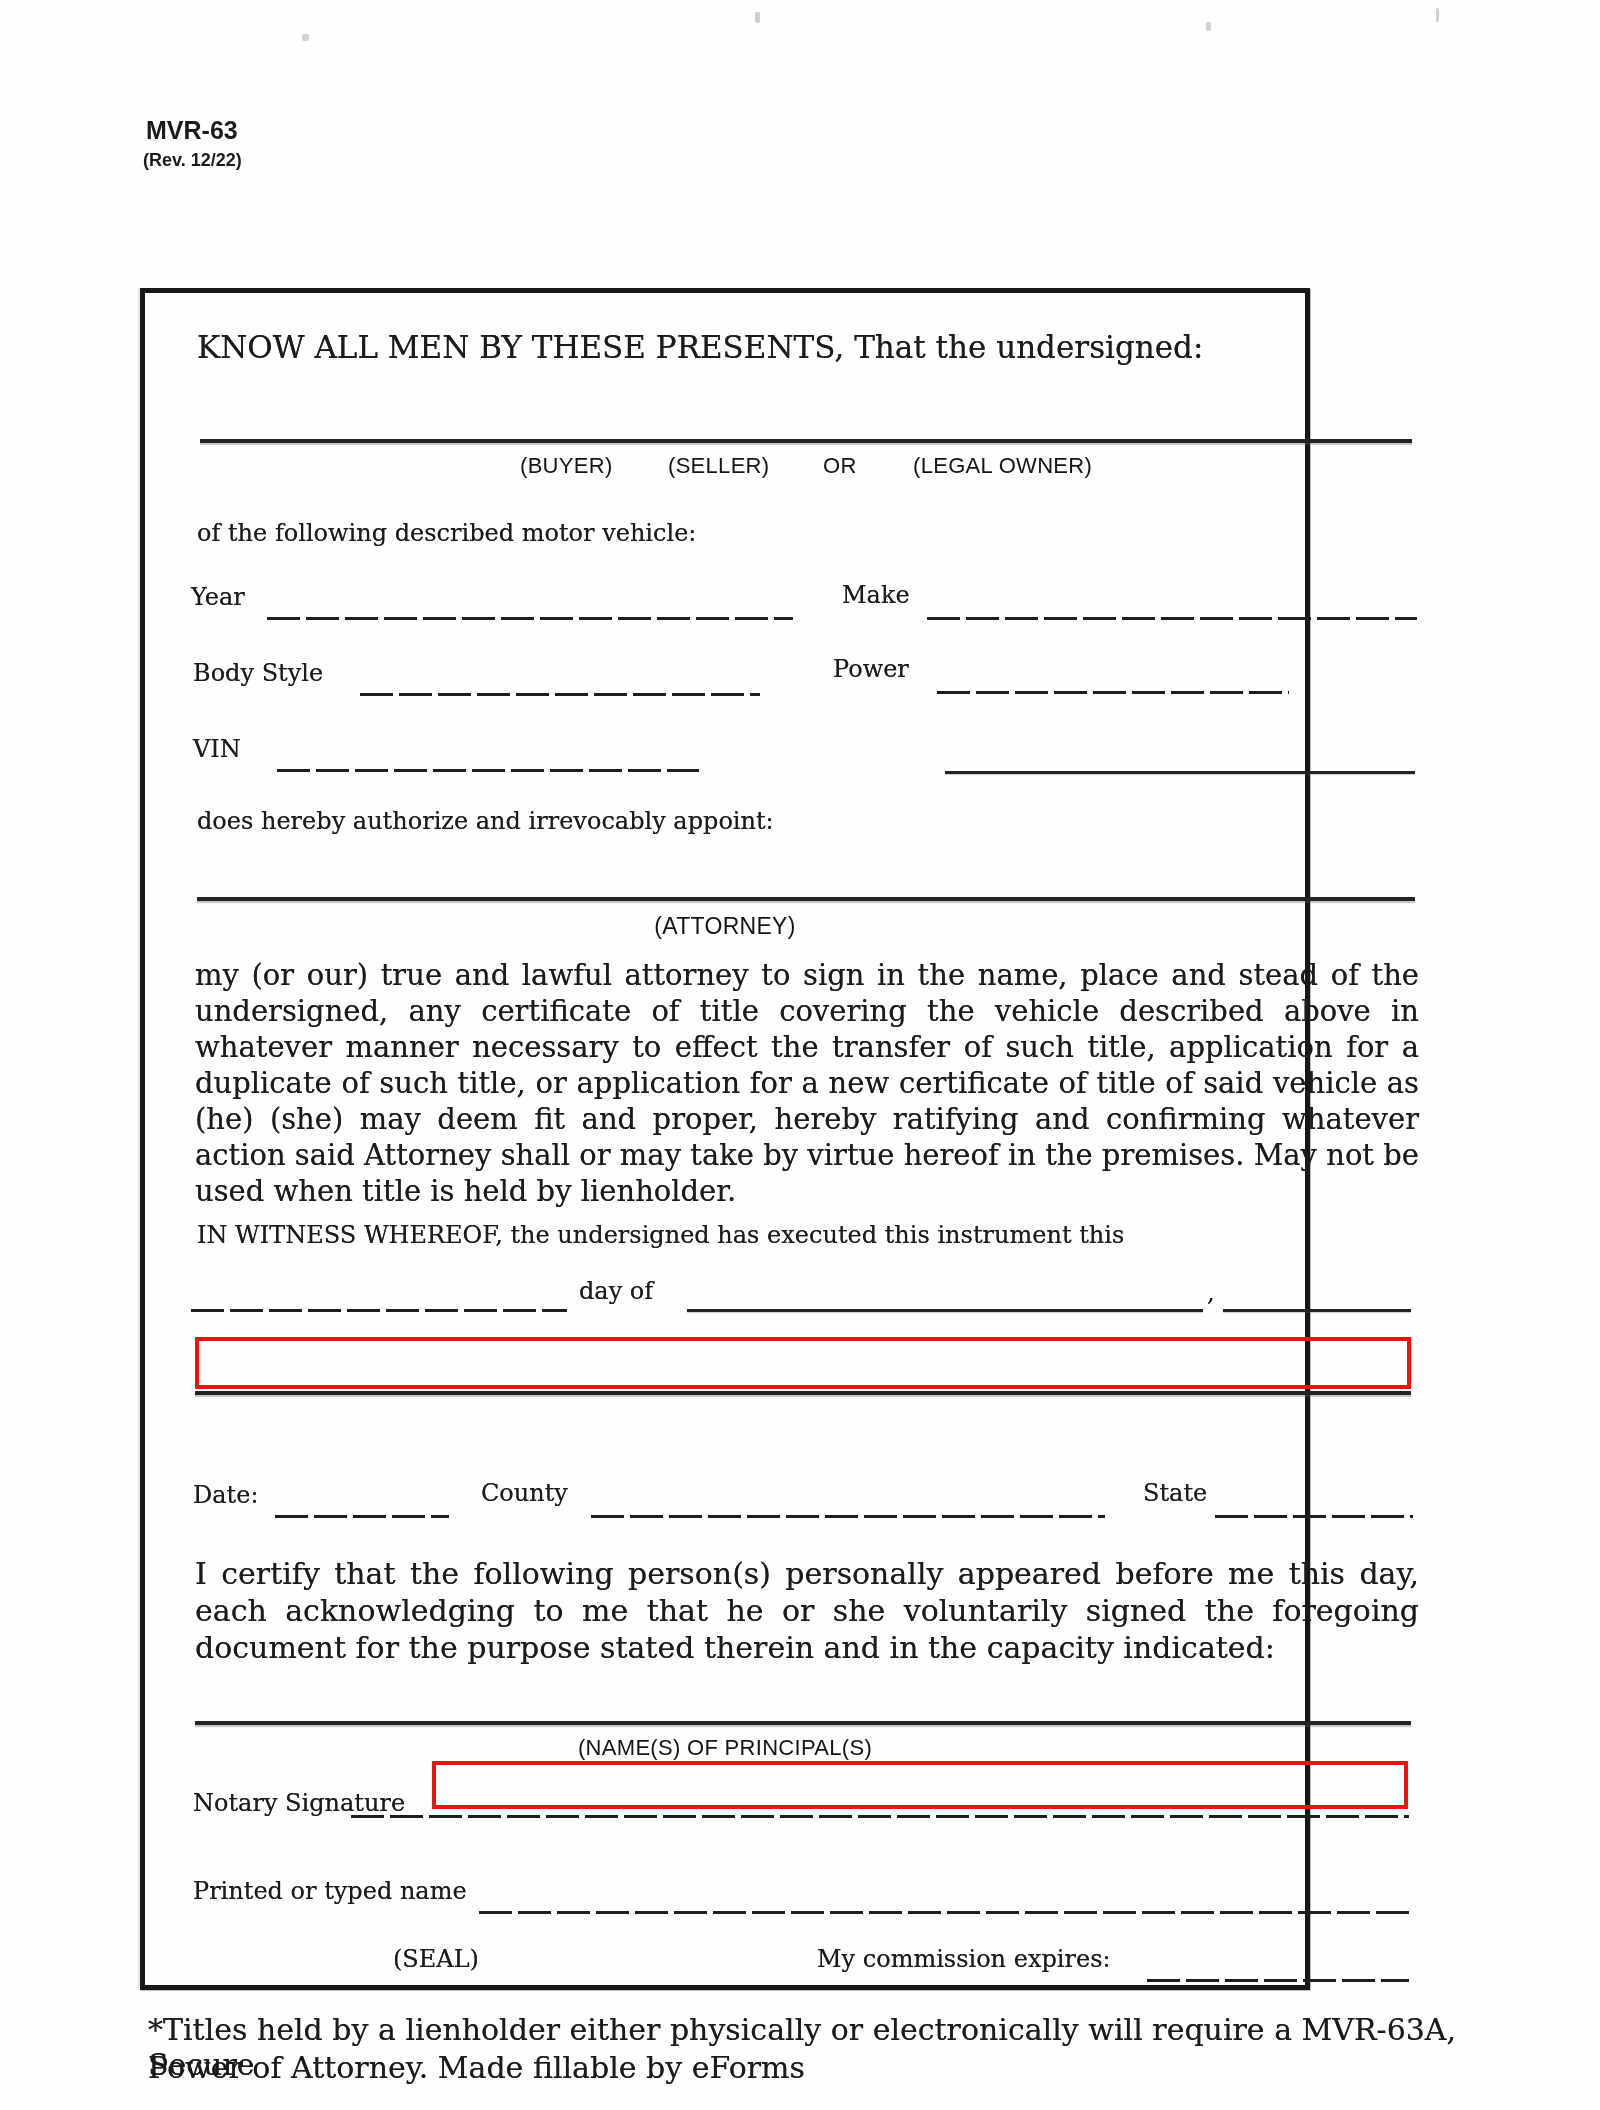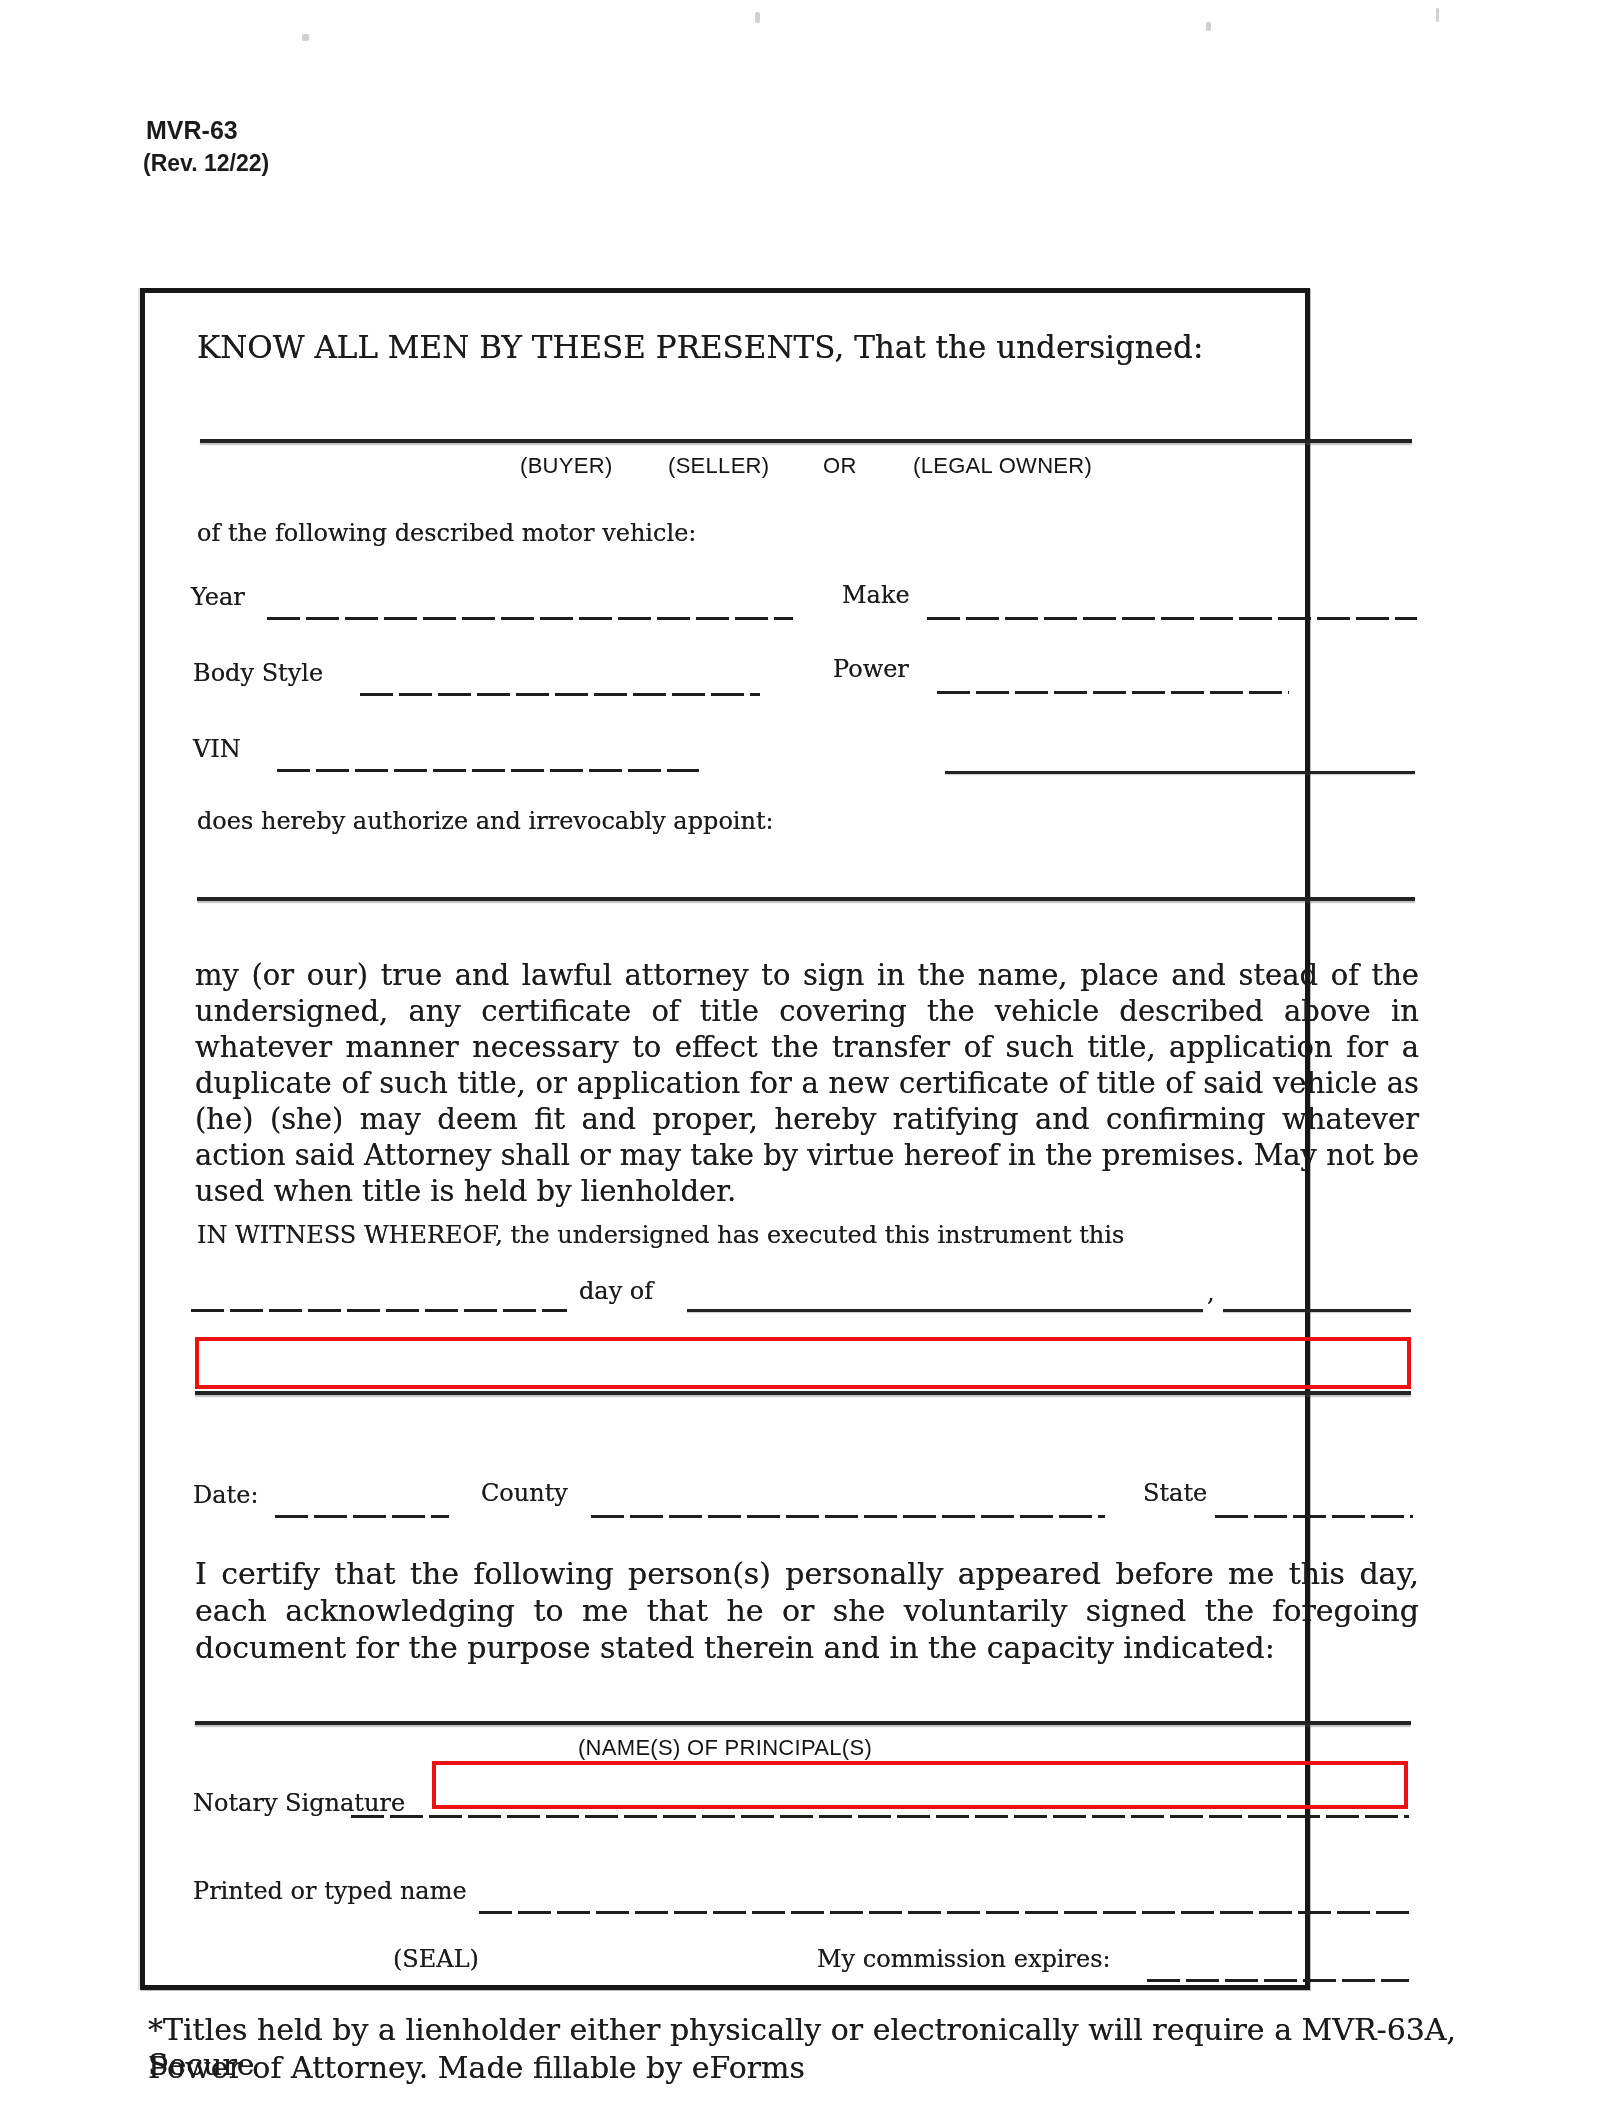--- a/index.html
+++ b/index.html
@@ -42,21 +42,21 @@
 <body>
 
 <div id="page">
 
   <div class="speck" style="left:755px; top:12px; width:5px; height:11px;"></div>
   <div class="speck" style="left:1206px; top:22px; width:5px; height:9px;"></div>
   <div class="speck" style="left:302px; top:34px; width:7px; height:7px;"></div>
   <div class="speck" style="left:1436px; top:8px; width:3px; height:14px;"></div>
 
   <div class="abs sans bold" style="left:146px; top:116px; font-size:25px;">MVR-63</div>
-  <div class="abs sans bold" style="left:143px; top:150px; font-size:23px;">(Rev. 12/22)</div>
+  <div class="abs sans bold" style="left:143px; top:150px; font-size:18px;">(Rev. 12/22)</div>
 
   <div id="formbox">
 
     <div class="abs ink t31" style="left:52px; top:36px;">KNOW ALL MEN BY THESE PRESENTS, That the undersigned:</div>
 
     <div class="line" style="left:55px; top:146px; width:1212px;"></div>
     <div class="abs small-label" style="left:375px; top:160px;text-align:center;">(BUYER)</div>
     <div class="abs small-label" style="left:523px; top:160px;">(SELLER)</div>
     <div class="abs small-label" style="left:678px; top:160px;">OR</div>
     <div class="abs small-label" style="left:768px; top:160px;">(LEGAL OWNER)</div>
@@ -73,20 +73,21 @@
     <div class="abs ink t30" style="left:688px; top:362px;">Power</div>
     <div class="dash" style="left:792px; top:398px; width:352px;"></div>
 
     <div class="abs ink t30" style="left:48px; top:442px;">VIN</div>
     <div class="dash" style="left:132px; top:476px; width:422px;"></div>
     <div class="line thin" style="left:800px; top:478px; width:470px;"></div>
 
     <div class="abs ink t30" style="left:52px; top:514px;">does hereby authorize and irrevocably appoint:</div>
 
     <div class="line" style="left:52px; top:604px; width:1218px;"></div>
+    <div class="abs small-label center" style="left:0; top:620px; width:100%; font-size:23px;">(ATTORNEY)</div>
 
     <div class="abs ink just" style="left:50px; top:664px; width:1224px; font-size:29px; line-height:36px;">my (or our) true and lawful attorney to sign in the name, place and stead of the undersigned, any certificate of title covering the vehicle described above in whatever manner necessary to effect the transfer of such title, application for a duplicate of such title, or application for a new certificate of title of said vehicle as (he) (she) may deem fit and proper, hereby ratifying and confirming whatever action said Attorney shall or may take by virtue hereof in the premises.  May not be used when title is held by lienholder.</div>
 
     <div class="abs ink t30" style="left:52px; top:928px;">IN WITNESS WHEREOF, the undersigned has executed this instrument this</div>
 
     <div class="dash" style="left:46px; top:1016px; width:376px;"></div>
     <div class="abs ink t30" style="left:434px; top:984px;">day of</div>
     <div class="line thin" style="left:542px; top:1016px; width:516px;"></div>
     <div class="abs ink t30" style="left:1062px; top:986px;">,</div>
     <div class="line thin" style="left:1078px; top:1016px; width:188px;"></div>

